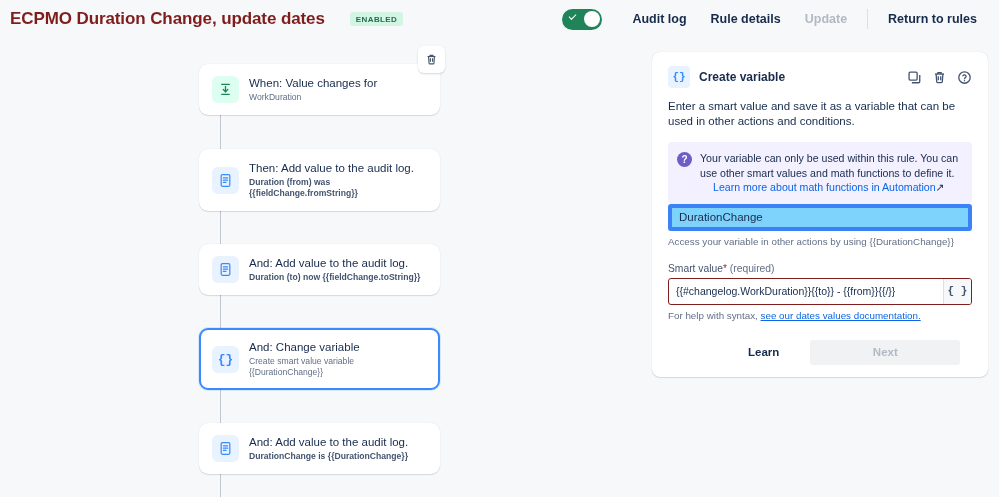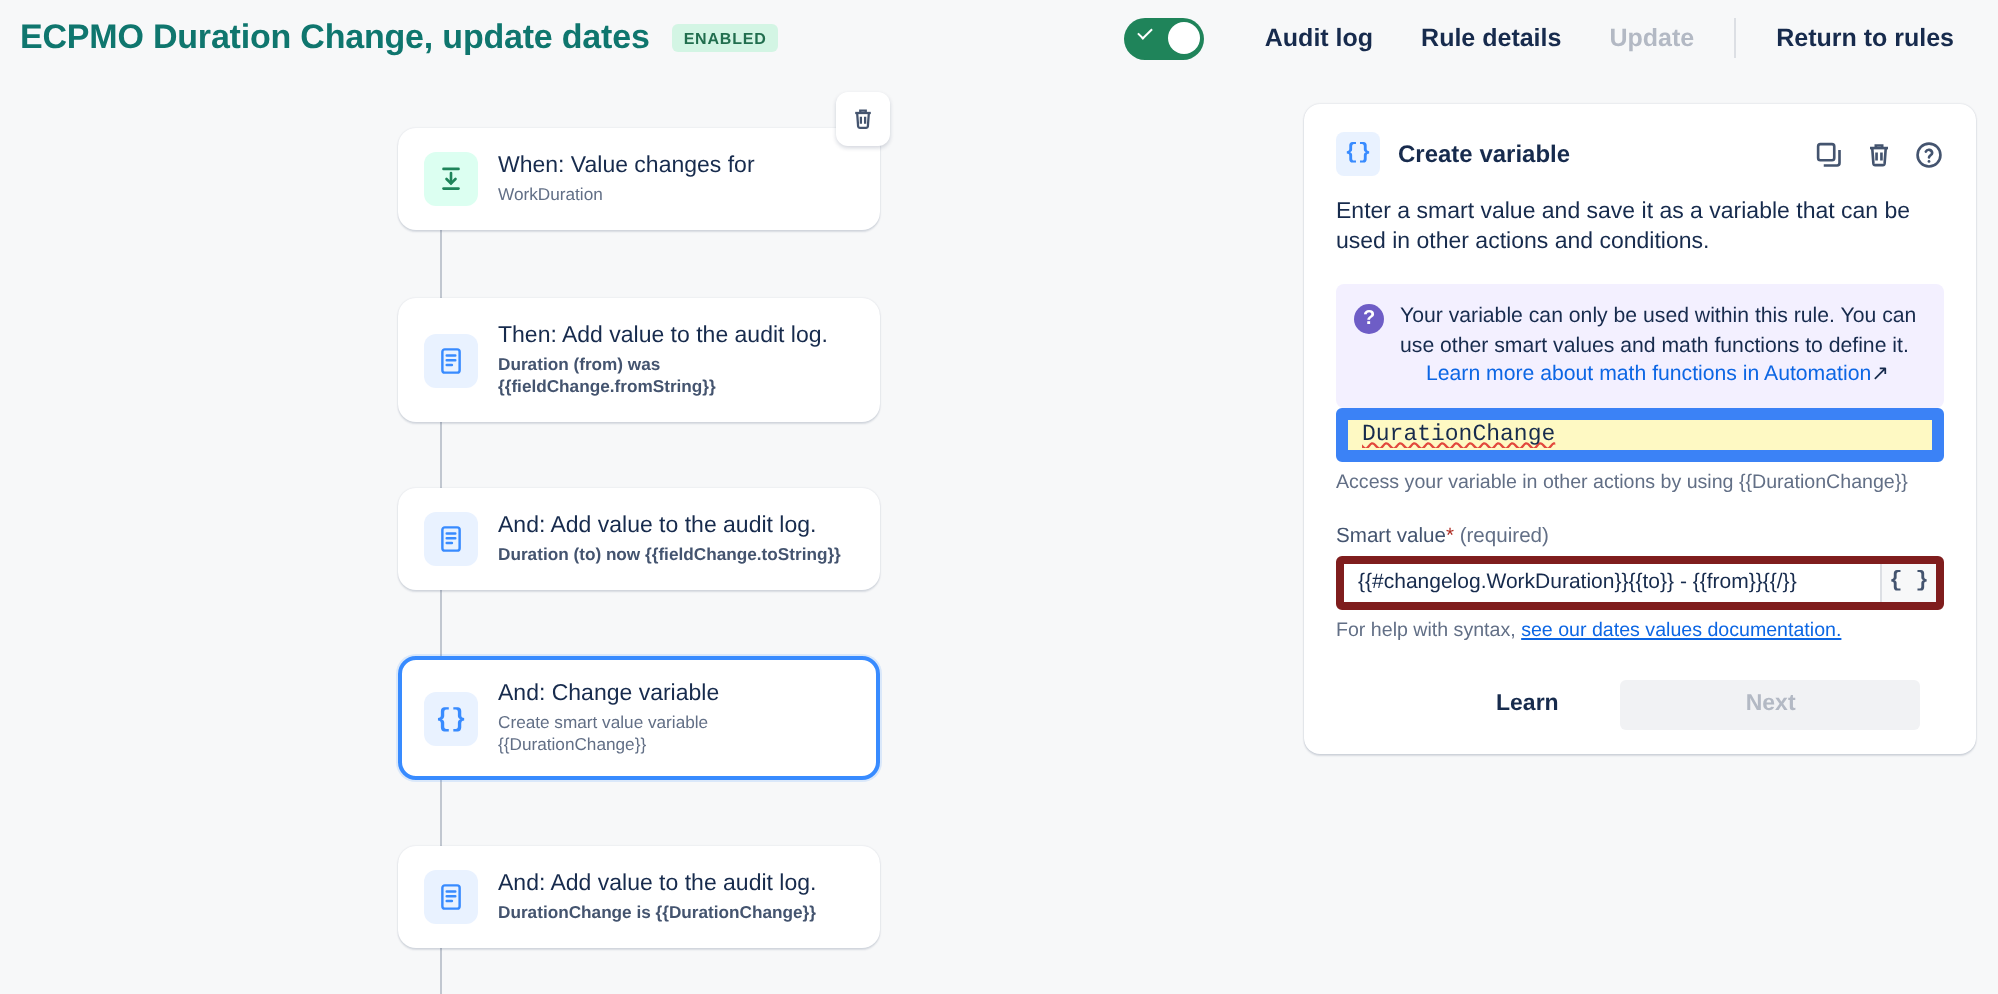--- a/index.html
+++ b/index.html
@@ -13,25 +13,25 @@
   }
 
   
   .header {
     position: absolute; top: 0; left: 0;
     width: 999px; height: 38px;
     background: #f7f8f9;
     display: flex; align-items: center;
   }
   .header-title {
-    font-size: 17px; font-weight: bold; color: #0f766e;
+    font-size: 17px; font-weight: bold; color: #7f1d1d;
     margin-left: 10px; letter-spacing: -0.1px; white-space: nowrap;
   }
   .status-badge {
-    margin-left: 11px;
+    margin-left: 25px;
     background: #d3f5e4; color: #216e4e;
     font-size: 8px; font-weight: bold; letter-spacing: 0.4px;
     padding: 3px 6px 2px 6px; border-radius: 3px;
     text-transform: uppercase;
   }
   .header-right {
     margin-left: auto; display: flex; align-items: center;
     padding-right: 10px; gap: 0;
   }
   .toggle {
@@ -170,37 +170,37 @@
 
   .field-label {
     font-size: 10.3px; color: #44546f; font-weight: normal;
     margin-top: 15px; margin-bottom: 4px;
   }
   .req { color: #ae2e24; }
   .field-label .req-note { color: #626f86; }
 
   .text-input {
     width: 100%; height: 27px;
-    border: 6px solid #3b82f6; border-radius: 3px;
-    background: #fef9c3;
-    font-family: Liberation Mono, monospace; font-size: 11.5px; color: #172b4d;
+    border: 4px solid #3b82f6; border-radius: 3px;
+    background: #7dd3fc;
+    font-family: Liberation Sans, sans-serif; font-size: 11.5px; color: #172b4d;
     padding: 0 7px; outline: none;
   }
   .spell {
     text-decoration: underline wavy #e2483d;
     text-decoration-skip-ink: none;
   }
   .field-help {
     font-size: 9.8px; color: #626f86; margin-top: 4px; line-height: 13px;
   }
   .field-help a { color: #0c66e4; }
 
   .smart-wrap {
     position: relative; display: flex; align-items: stretch;
-    border: 4px solid #7f1d1d; border-radius: 3px; overflow: hidden;
+    border: 1px solid #7f1d1d; border-radius: 3px; overflow: hidden;
     background: #ffffff; height: 27px;
   }
   .smart-input {
     flex: 1; border: none; outline: none; background: transparent;
     font-family: inherit; font-size: 10.5px; color: #172b4d;
     padding: 0 7px;
   }
   .smart-btn {
     width: 28px; flex: none;
     border-left: 1px solid #dcdfe4;

